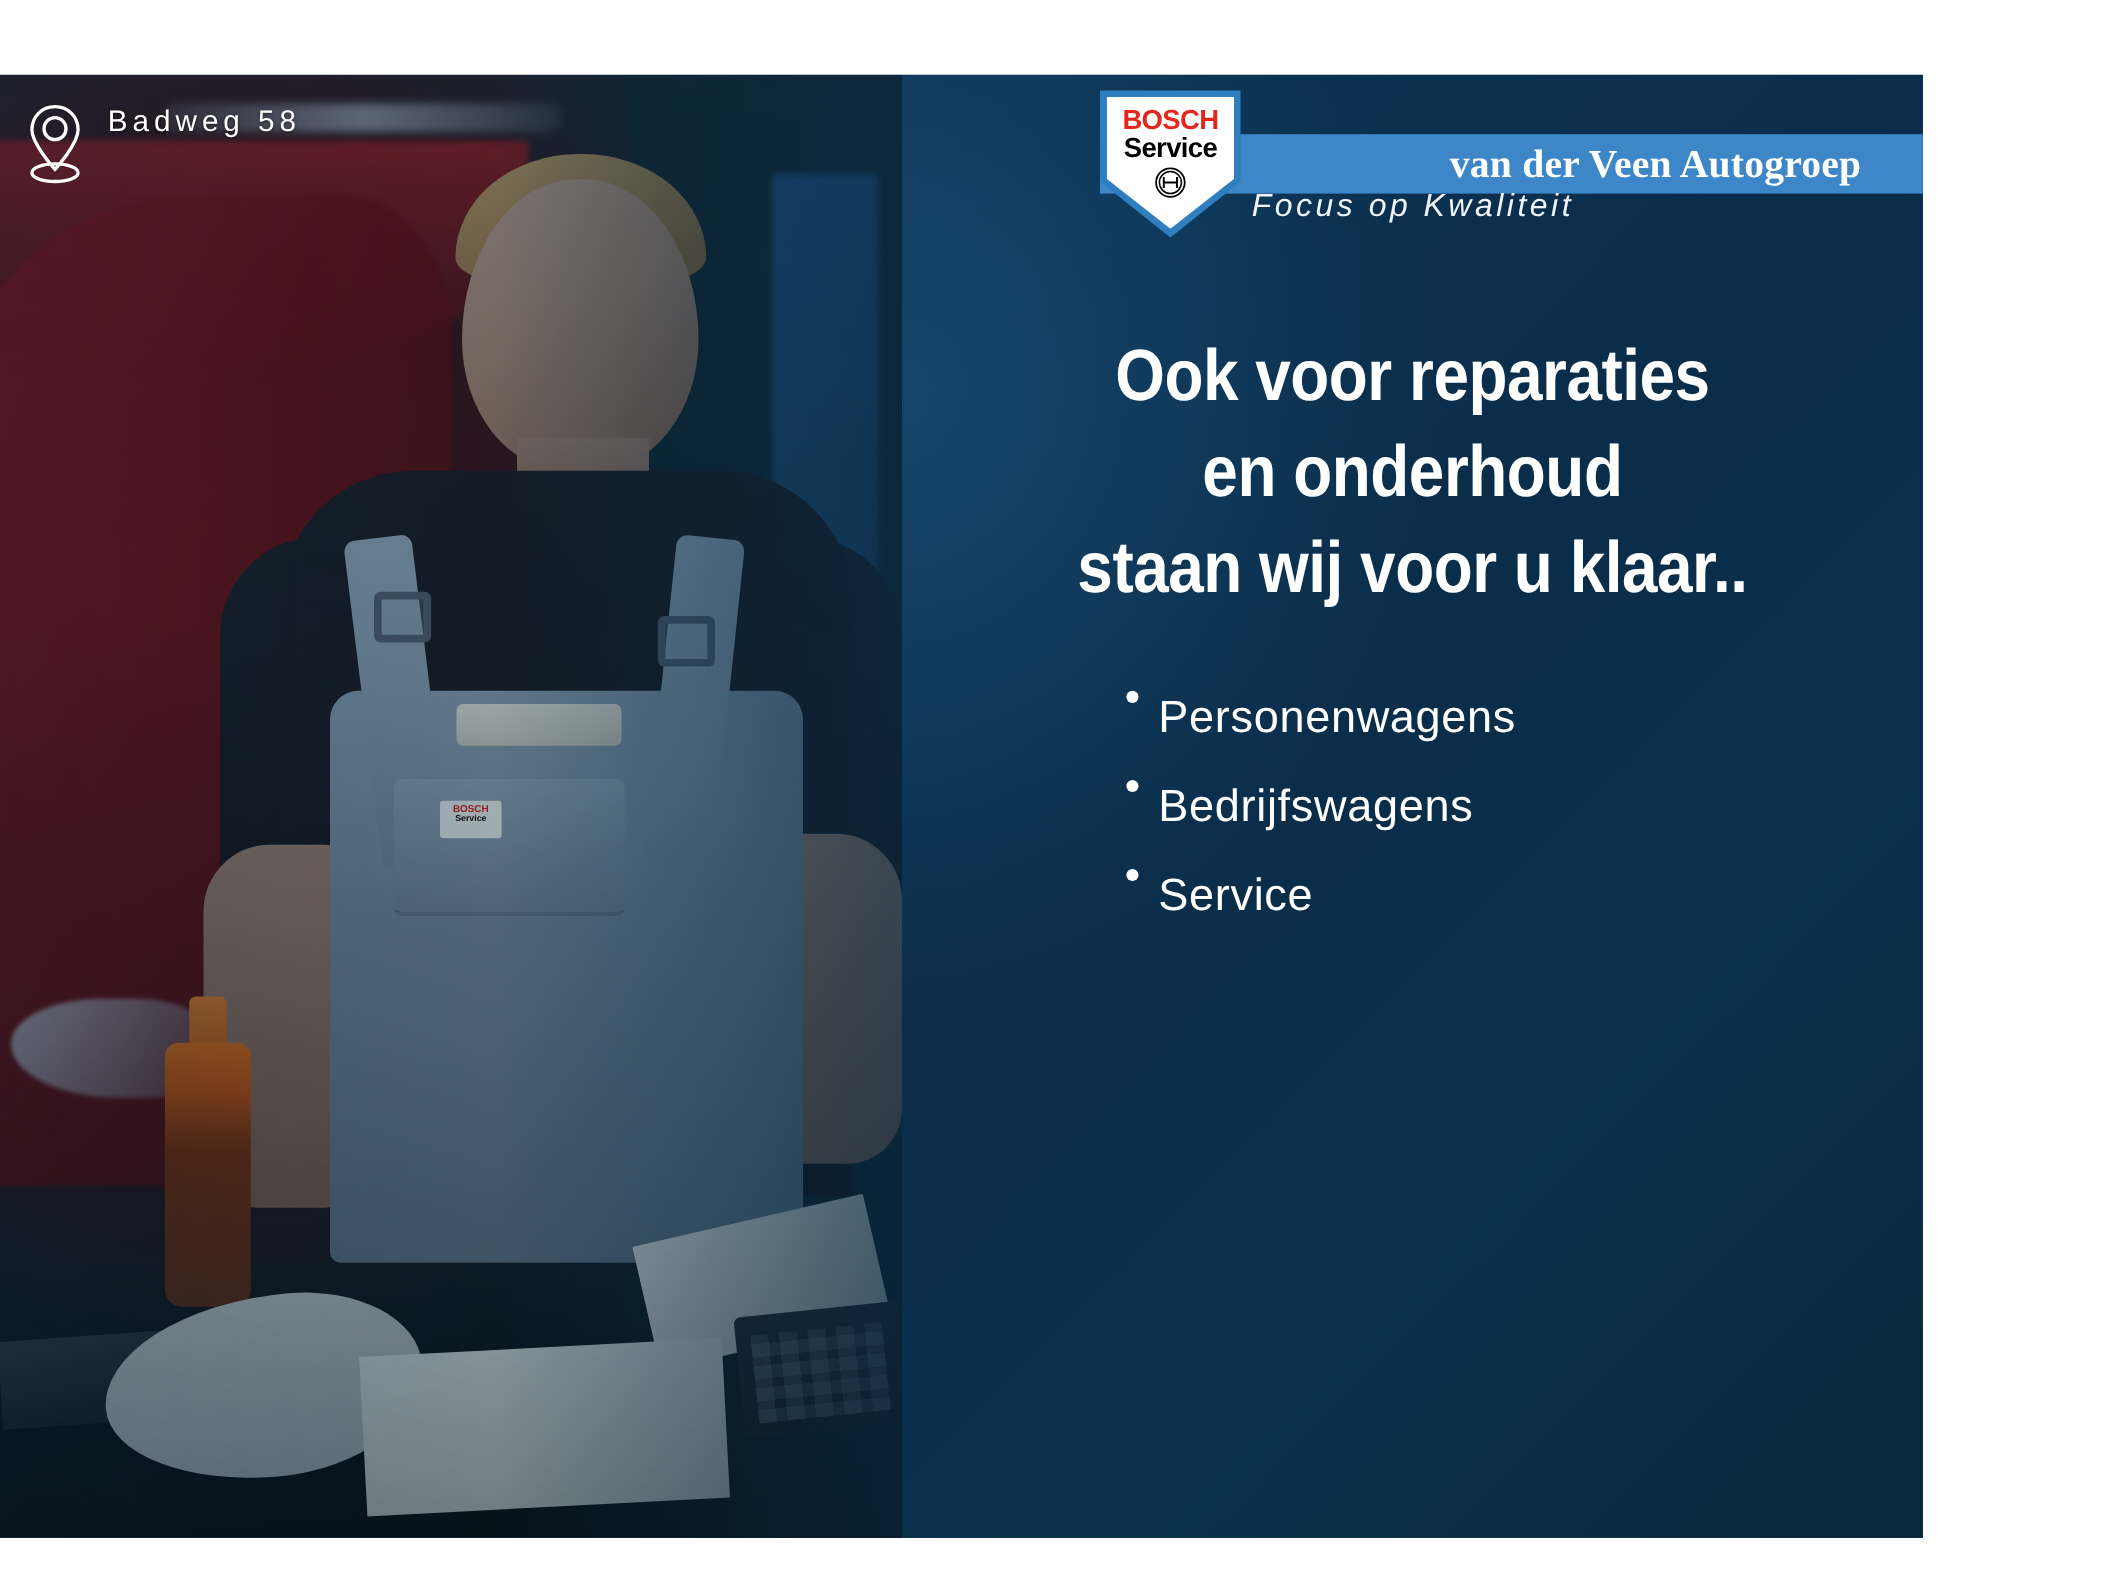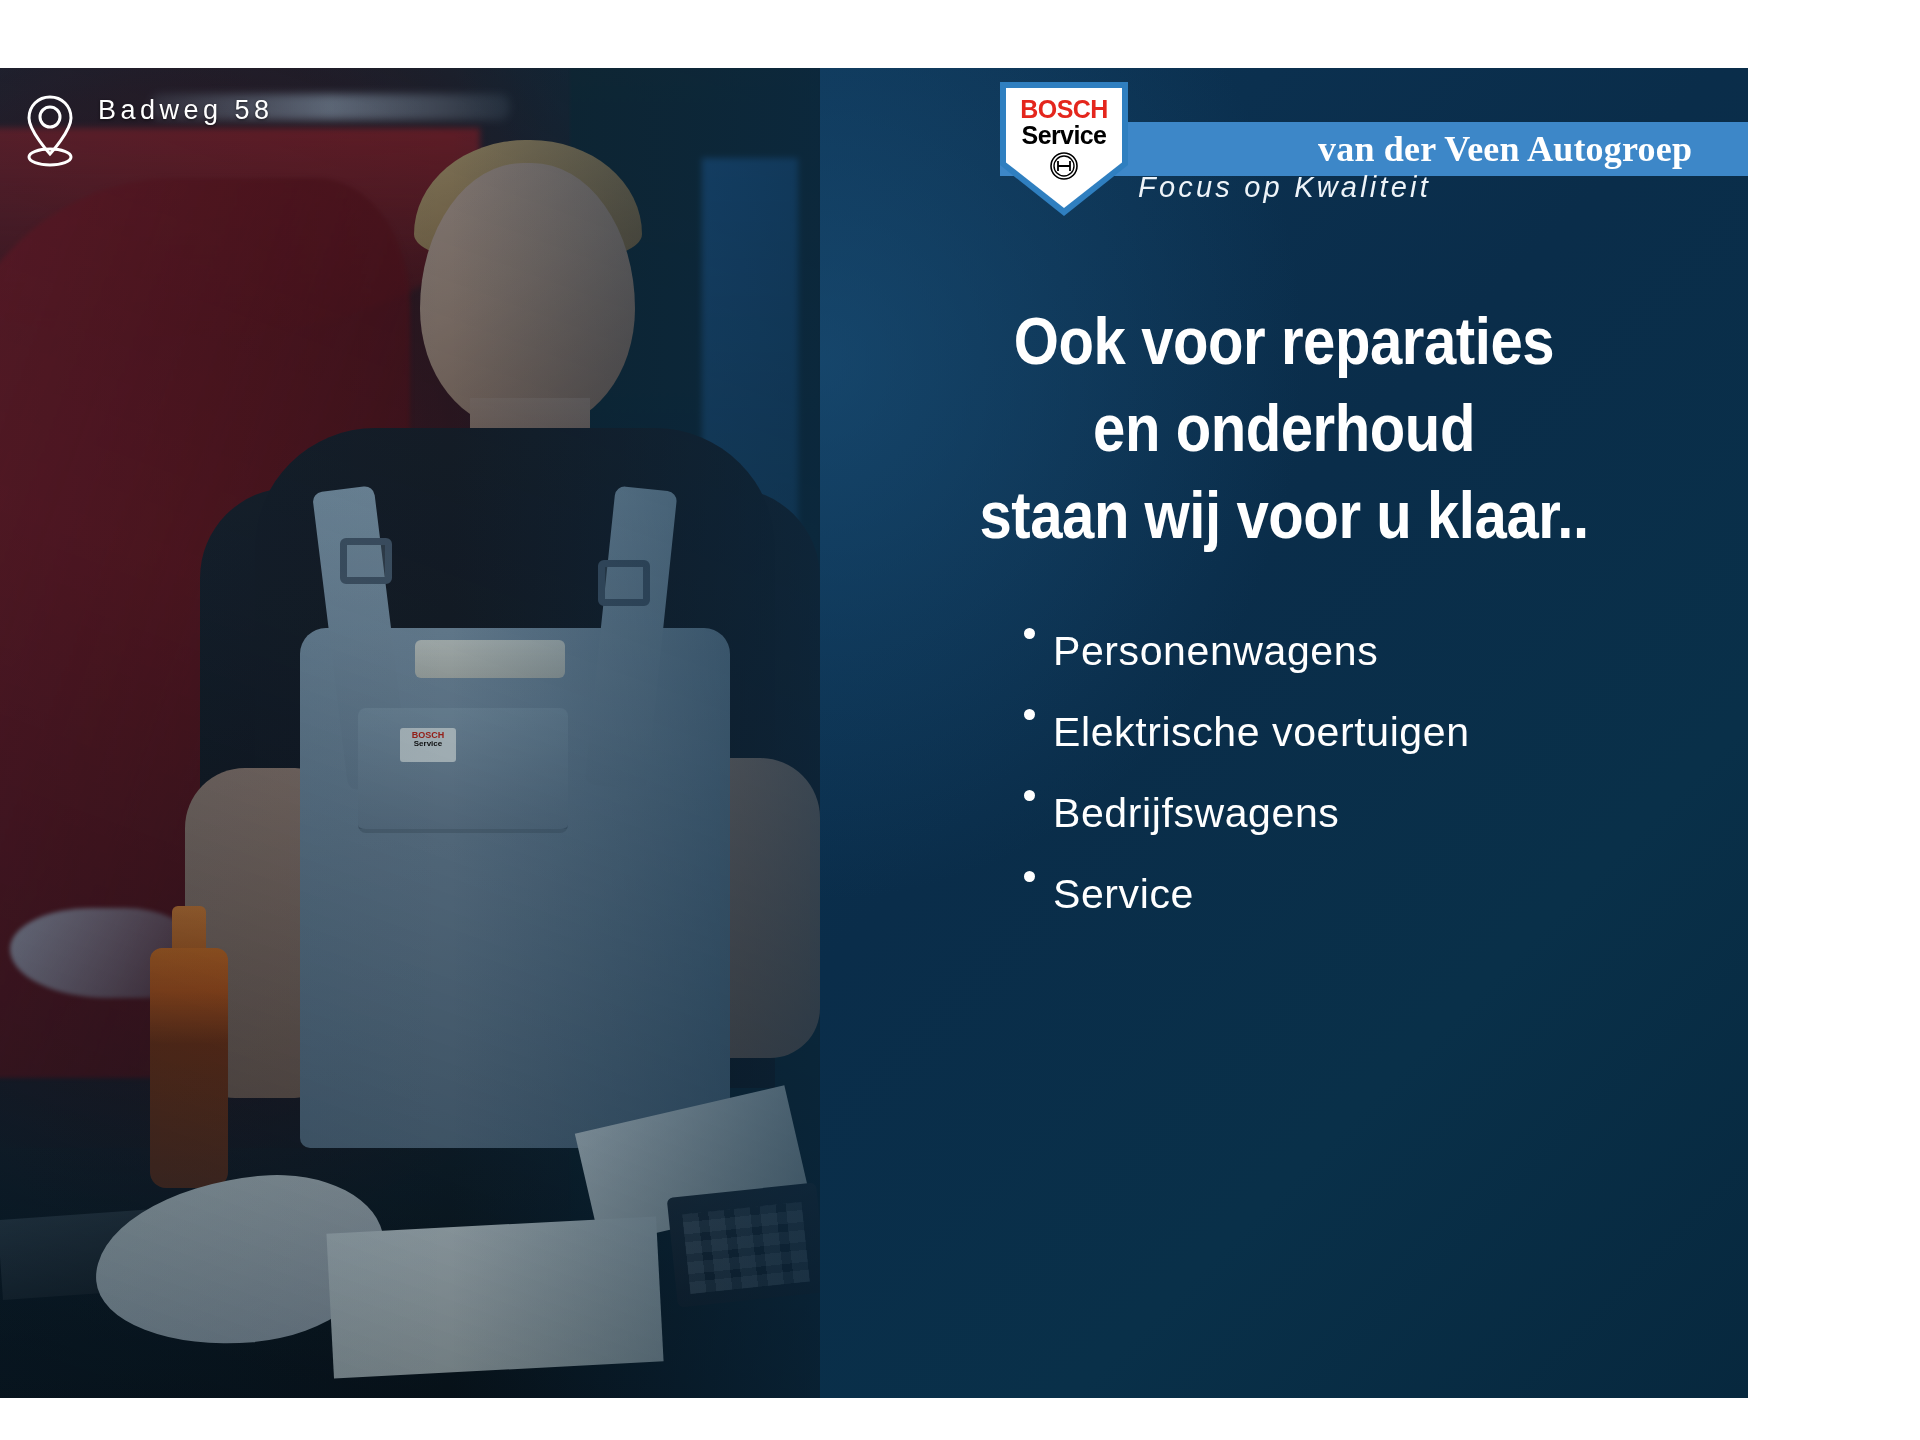--- a/index.html
+++ b/index.html
@@ -359,24 +359,20 @@
         <span>staan wij voor u klaar..</span>
       </div>
 
       <div class="bullets">
         <div class="bullet-row">
           <span class="bullet-dot"></span>
           <span>Personenwagens</span>
         </div>
         <div class="bullet-row">
           <span class="bullet-dot"></span>
-          <span>Elektrische voertuigen</span>
-        </div>
-        <div class="bullet-row">
-          <span class="bullet-dot"></span>
           <span>Bedrijfswagens</span>
         </div>
         <div class="bullet-row">
           <span class="bullet-dot"></span>
           <span>Service</span>
         </div>
       </div>
 
     </div>
   </div>

